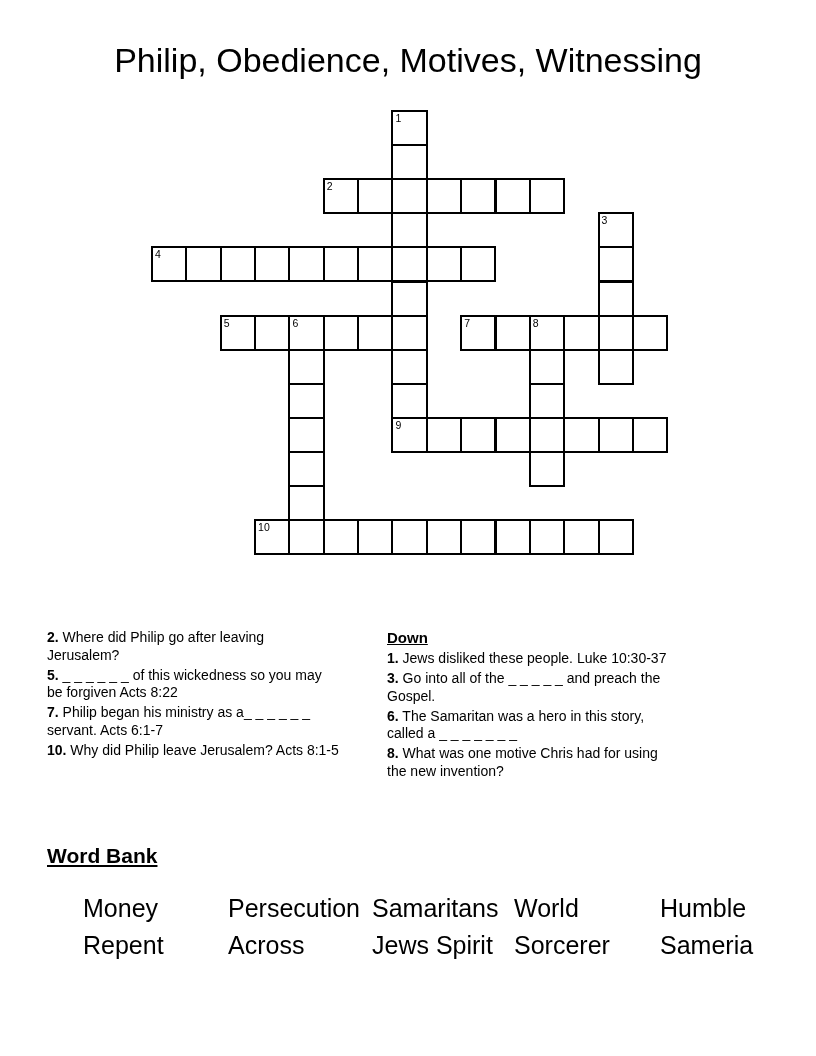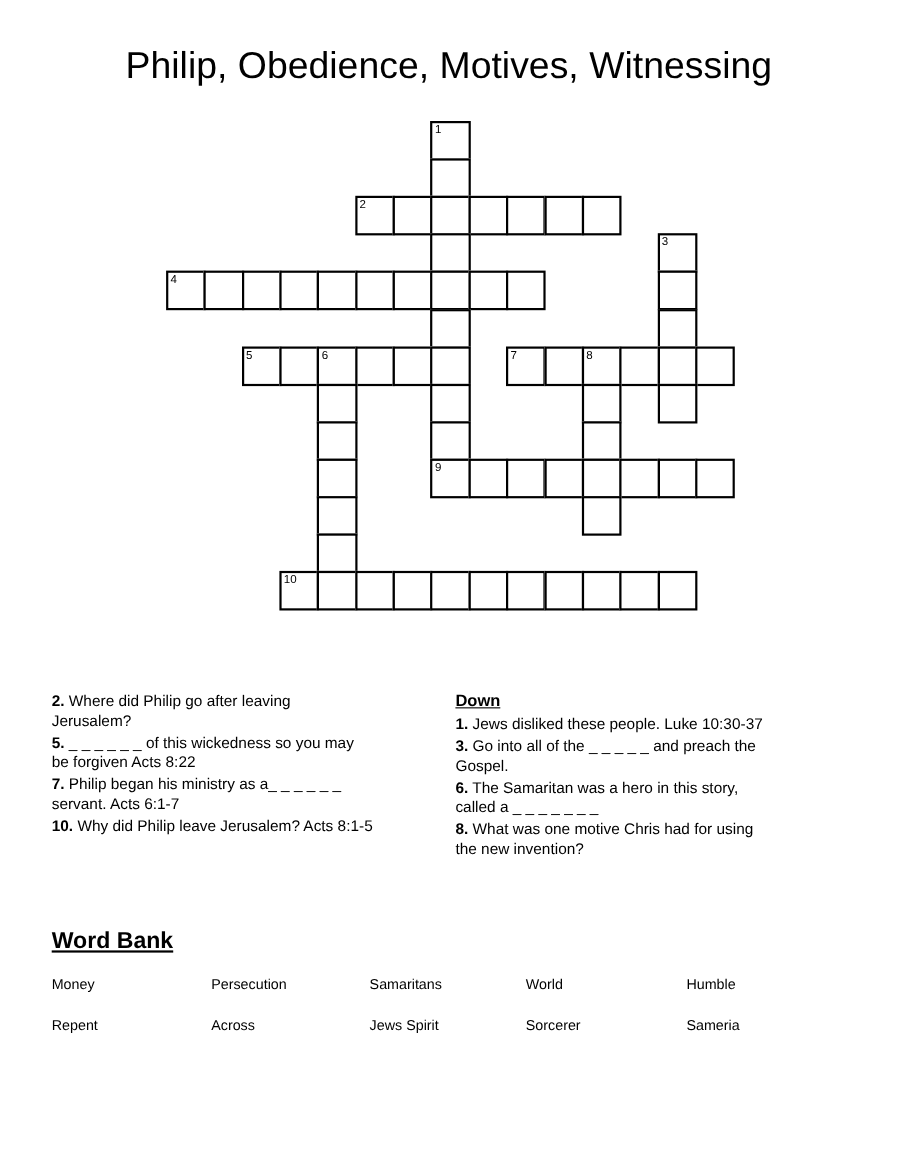--- a/index.html
+++ b/index.html
@@ -53,21 +53,21 @@
     color: #000000;
   }
   
   .clue-col {
     position: absolute;
     top: 629px;
     font-size: 14px;
     line-height: 17.5px;
   }
   .clue-col.left  { left: 47px;  width: 360px; }
-  .clue-col.right { left: 414px; width: 375px; }
+  .clue-col.right { left: 387px; width: 375px; }
   .clue-heading {
     font-size: 15px;
     font-weight: 700;
     text-decoration: underline;
     line-height: 18px;
     margin-bottom: 3px;
   }
   .clue { margin-bottom: 2.5px; }
   .clue-num { font-weight: 700; }
   
@@ -79,24 +79,25 @@
   }
   .wb-heading {
     font-size: 21px;
     font-weight: 700;
     text-decoration: underline;
     line-height: 26px;
     margin: 0 0 14px 0;
   }
   .wb-row {
     display: flex;
-    align-items: flex-start;
+    align-items: flex-end;
     height: 37px;
-    font-size: 13px;
+    font-size: 25px;
     line-height: 24px;
+    margin-left: 36px;
   }
   .wb-word { flex: 0 0 auto; }
   .wb-word:nth-child(1) { width: 145px; }
   .wb-word:nth-child(2) { width: 144px; }
   .wb-word:nth-child(3) { width: 142px; }
   .wb-word:nth-child(4) { width: 146px; }
 </style>
 </head>
 <body>
 

